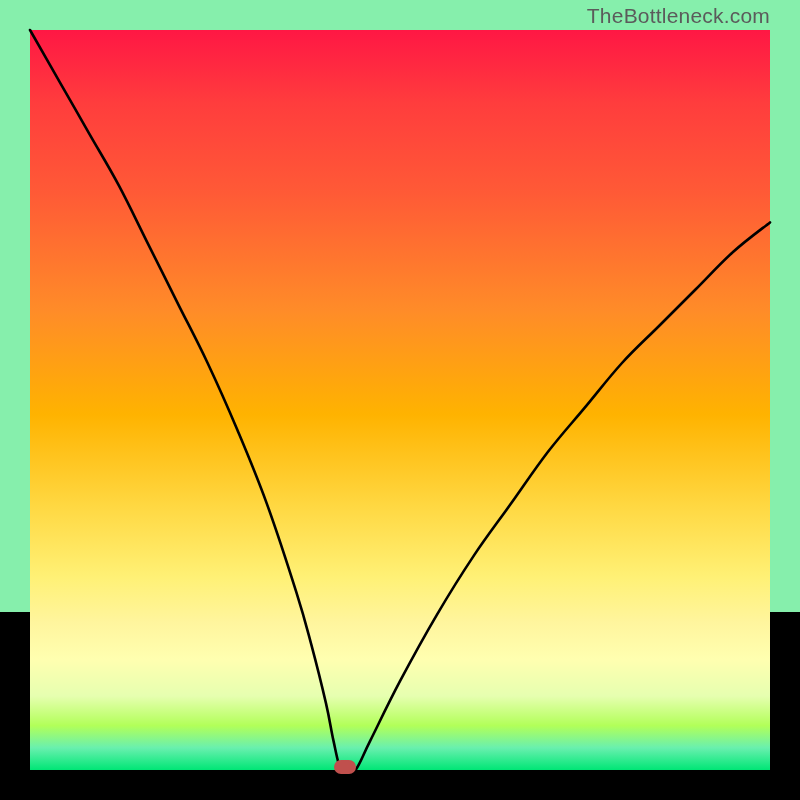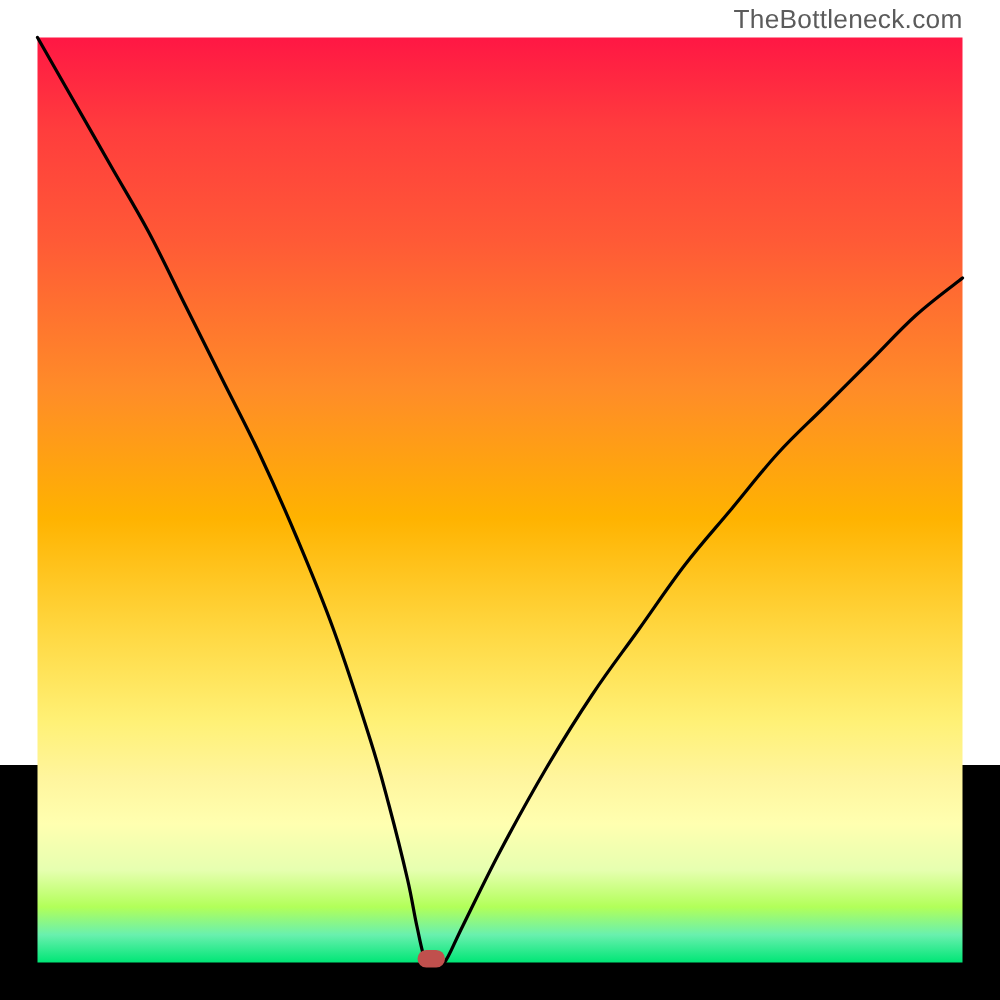--- a/index.html
+++ b/index.html
@@ -8,21 +8,21 @@
     width: 800px;
     height: 800px;
     overflow: hidden;
     background: #000;
     font-family: Arial, Helvetica, sans-serif;
   }
   .frame {
     position: relative;
     width: 800px;
     height: 612px;
-    background: #ffffff;
+    background: #86efac;
   }
   .plot-area {
     position: absolute;
     left: 30px;
     top: 30px;
     width: 740px;
     height: 740px;
     background: linear-gradient(
       to bottom,
       #ff1744 0%,

